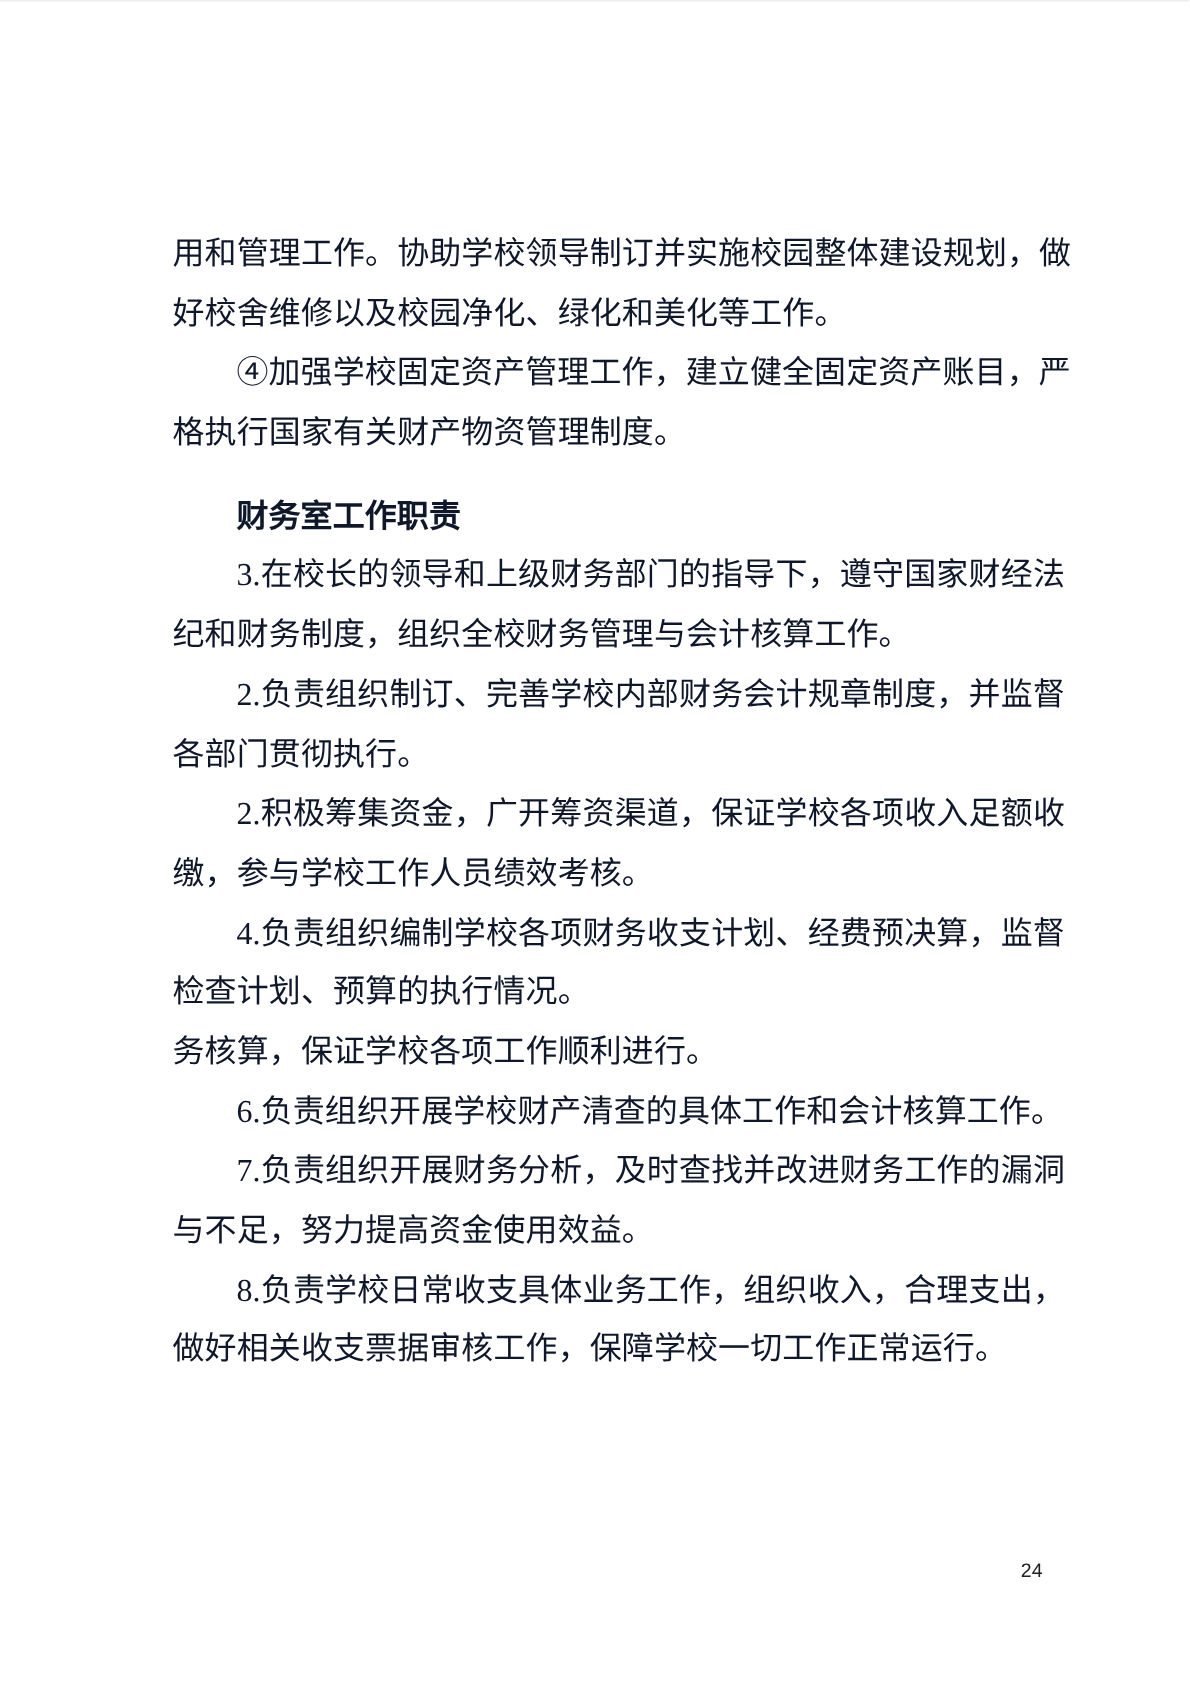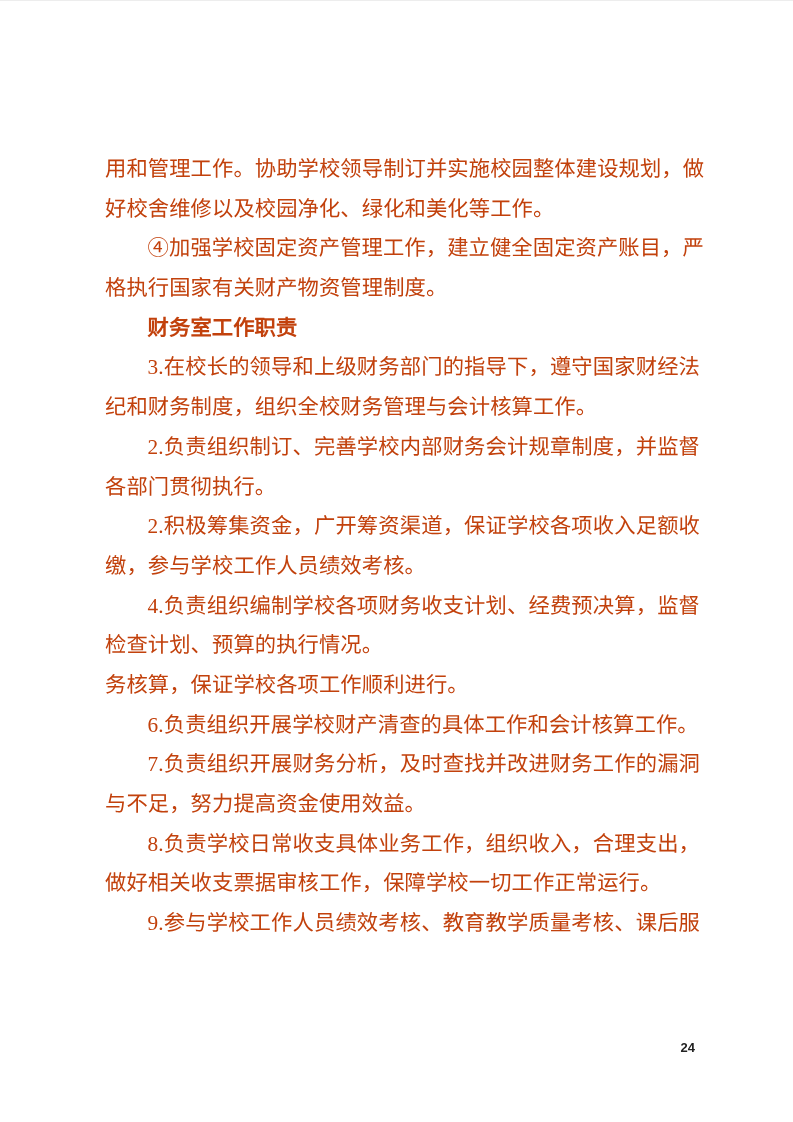--- a/index.html
+++ b/index.html
@@ -17,61 +17,61 @@
   }
   .page-top-edge {
     position: absolute;
     top: 0; left: 0;
     width: 100%;
     height: 1px;
     background: #ededed;
   }
   .doc-body {
     position: absolute;
-    left: 105px;
+    left: 115px;
     top: 150px;
     width: 595px;
     font-size: 21.3px;
-    color: #c2410c;
+    color: #0f172a;
     letter-spacing: 0.1px;
   }
   .line {
     height: 39.7px;
     line-height: 39.7px;
     white-space: nowrap;
     text-align: left;
   }
   .line.fill {
     text-align: justify;
     text-align-last: justify;
     text-justify: inter-character;
   }
   .line.indent {
     text-indent: 42.6px;
   }
   .line.bold {
     font-weight: 700;
+    margin-top: 16px;
   }
   .footer {
     position: absolute;
     left: 105px;
     top: 1038px;
     width: 595px;
     text-align: right;
     padding-right: 0;
     box-sizing: border-box;
   }
   .page-number {
     display: inline-block;
     margin-right: 5px;
     font-family: "Liberation Sans", "DejaVu Sans", sans-serif;
     font-size: 13px;
     line-height: 16px;
     color: #222222;
-    font-weight: bold;
   }
 </style>
 </head>
 <body>
 
 <div class="page">
   <div class="page-top-edge"></div>
 
   <div class="doc-body">
       <div class="line fill">用和管理工作。协助学校领导制订并实施校园整体建设规划，做</div>
@@ -86,19 +86,18 @@
       <div class="line fill indent">2.积极筹集资金，广开筹资渠道，保证学校各项收入足额收</div>
       <div class="line">缴，参与学校工作人员绩效考核。</div>
       <div class="line fill indent">4.负责组织编制学校各项财务收支计划、经费预决算，监督</div>
       <div class="line">检查计划、预算的执行情况。</div>
       <div class="line">务核算，保证学校各项工作顺利进行。</div>
       <div class="line indent">6.负责组织开展学校财产清查的具体工作和会计核算工作。</div>
       <div class="line fill indent">7.负责组织开展财务分析，及时查找并改进财务工作的漏洞</div>
       <div class="line">与不足，努力提高资金使用效益。</div>
       <div class="line fill indent">8.负责学校日常收支具体业务工作，组织收入，合理支出，</div>
       <div class="line">做好相关收支票据审核工作，保障学校一切工作正常运行。</div>
-      <div class="line fill indent">9.参与学校工作人员绩效考核、教育教学质量考核、课后服</div>
     </div>
 
   <div class="footer">
     <span class="page-number">24</span>
   </div>
 </div>
 
 </body></html>

